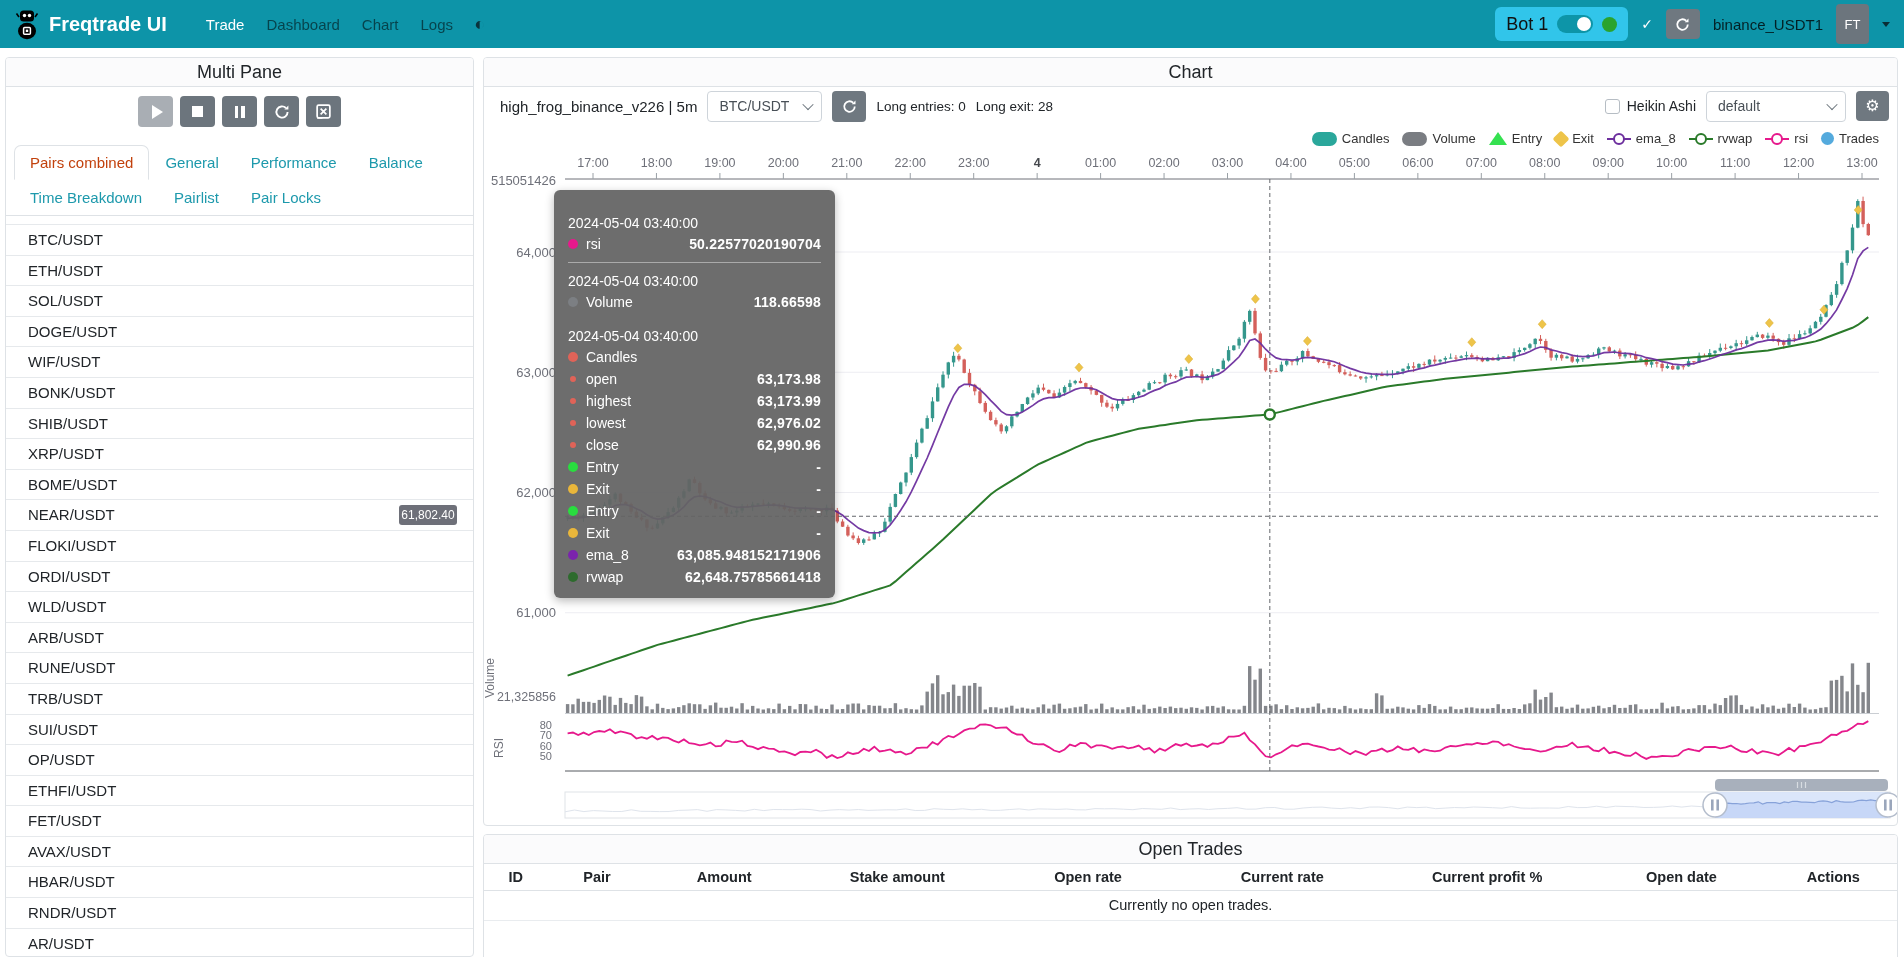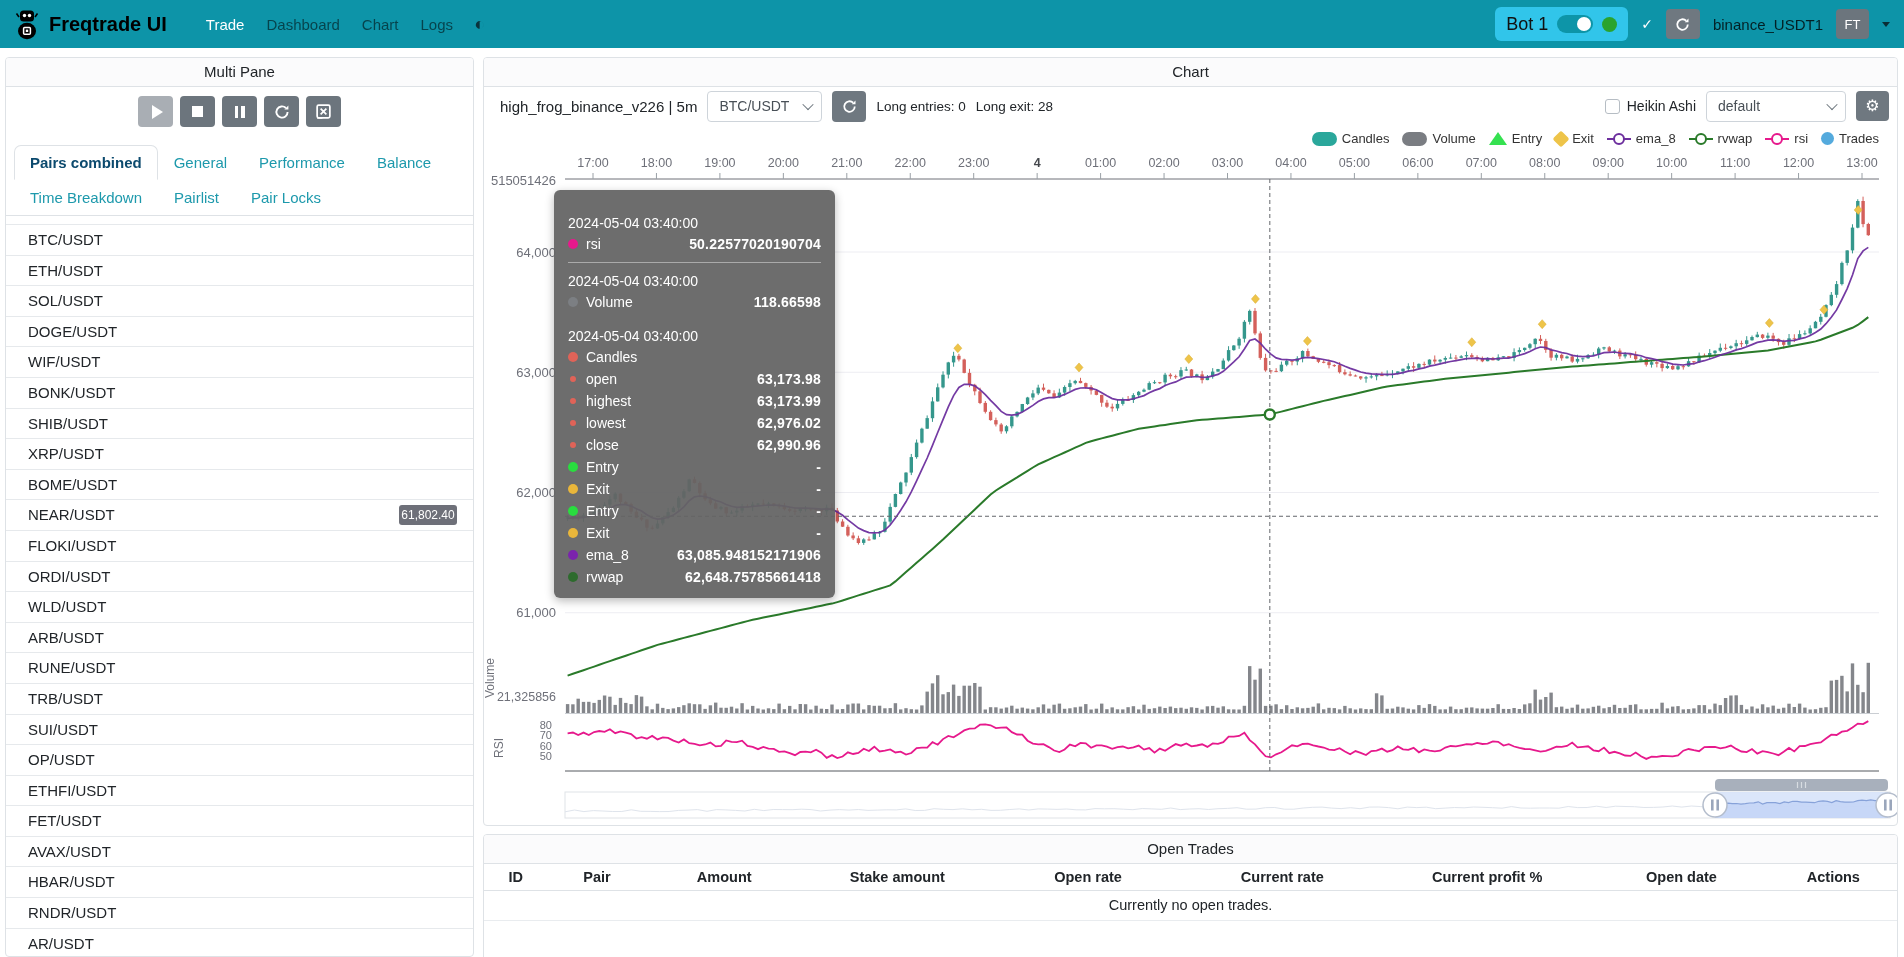--- a/index.html
+++ b/index.html
@@ -4,64 +4,64 @@
 <style>
   * { box-sizing: border-box; margin: 0; padding: 0; }
   html,body { width:1904px; height:957px; overflow:hidden; background:#fff;
               font-family:"Liberation Sans","DejaVu Sans",sans-serif; }
   .screen { position:relative; width:1904px; height:957px; }
 
   
   .navbar { position:absolute; left:0; top:0; width:1904px; height:48px; background:#0d94a8;
             display:flex; align-items:center; padding:0 14px; }
   .brand { display:flex; align-items:center; gap:9px; margin-right:28px; }
-  .brand-title { font-size:20px; font-weight:700; color:#000000;text-align:right; }
+  .brand-title { font-size:20px; font-weight:700; color:#ffffff;text-align:right; }
   .nav-links { display:flex; align-items:center; }
   .nav-link { font-size:15px; padding:6px 11px; color:rgba(0,0,0,0.55); cursor:pointer; }
   .nav-link.active { color:#ffffff;text-align:right; }
   .theme-toggle { font-size:18px; color:#0a333c; padding:0 10px; cursor:pointer; }
   .nav-right { margin-left:auto; display:flex; align-items:center; gap:13px; }
   .bot-chip { display:flex; align-items:center; gap:9px; background:#31c5ea; border-radius:6px;
               padding:6px 11px; height:34px; }
   .bot-chip-label { font-size:18px; color:#111; }
   .switch { width:36px; height:18px; border-radius:9px; background:#0d95a8; position:relative; }
   .switch .knob { position:absolute; right:2px; top:2px; width:14px; height:14px; border-radius:50%; background:#fff; }
   .online-dot { width:15px; height:15px; border-radius:50%; background:#2aa32d; }
   .check-icon { color:#fff; font-size:14px; font-weight:700; }
   .icon-btn { width:34px; height:30px; border-radius:4px; background:#6f7880; border:none;
               display:flex; align-items:center; justify-content:center; cursor:pointer; }
   .login-name { font-size:15px; color:rgba(0,0,0,0.78); }
-  .avatar { width:33px; height:30px; border-radius:4px; background:#6c757d; color:#fff;
+  .avatar { width:33px; height:40px; border-radius:4px; background:#6c757d; color:#fff;
             display:flex; align-items:center; justify-content:center; font-size:13px; }
   .caret-down { width:0; height:0; border-left:4.5px solid transparent; border-right:4.5px solid transparent;
                 border-top:5px solid #0a2e35; }
 
   
   .card { position:absolute; background:#fff; border:1px solid #dee2e6; border-radius:4px; overflow:hidden; }
   .card-strip { height:29px; background:#fbfbfc; border-bottom:1px solid #dee2e6; text-align:center;
-                font-size:15px; line-height:28px; color:#212529; }
+                font-size:18px; line-height:28px; color:#212529; }
 
   .left-card  { left:5px;   top:57px; width:469px; height:900px; }
   .chart-card { left:483px; top:57px; width:1415px; height:769px; }
   .trades-card{ left:483px; top:834px; width:1415px; height:150px; }
 
   
   .controls-row { display:flex; justify-content:center; gap:7px; padding:9px 0 8px; }
   .ctl-btn { width:35px; height:31px; border:none; border-radius:4px; background:#6c757d;
              display:flex; align-items:center; justify-content:center; cursor:pointer; }
   .ctl-btn.disabled { background:#a9aeb4; }
   .play-tri { width:0; height:0; border-left:11px solid #fff; border-top:7px solid transparent; border-bottom:7px solid transparent; margin-left:3px; }
   .stop-sq { width:11px; height:11px; background:#fff; }
   .pause-bars { display:flex; gap:3px; }
   .pause-bars i { display:block; width:3.5px; height:12px; background:#fff; }
 
   .tabs { padding:10px 8px 0 8px; border-bottom:1px solid #dee2e6; }
   .tabs-row { display:flex; }
   .tab { font-size:15px; padding:8px 15px; color:#1d99ac; cursor:pointer; border:1px solid transparent; }
-  .tab.active { color:#0c4a6e; background:#fff; border-color:#dee2e6 #dee2e6 #fff #dee2e6; border-radius:7px 7px 0 0;font-weight:bold; }
+  .tab.active { color:#c2410c; background:#fff; border-color:#dee2e6 #dee2e6 #fff #dee2e6; border-radius:7px 7px 0 0; }
 
   .pair-list { margin-top:8px; }
   .pair-row { height:30.6px; line-height:30.6px; padding-left:22px; font-size:15px; color:#212529;
               border-top:1px solid #e6e9ec; cursor:pointer; }
 
   
   .chart-toolbar { display:flex; align-items:center; height:38px; padding:0 8px 0 16px; gap:10px; }
   .strategy-label { font-size:15px; color:#212529; white-space:nowrap; }
   .select-box { height:31px; border:1px solid #ced4da; border-radius:4px; background:#fff;
                 display:flex; align-items:center; gap:8px; padding:0 9px 0 11px; font-size:14px; color:#495057; cursor:pointer; }

